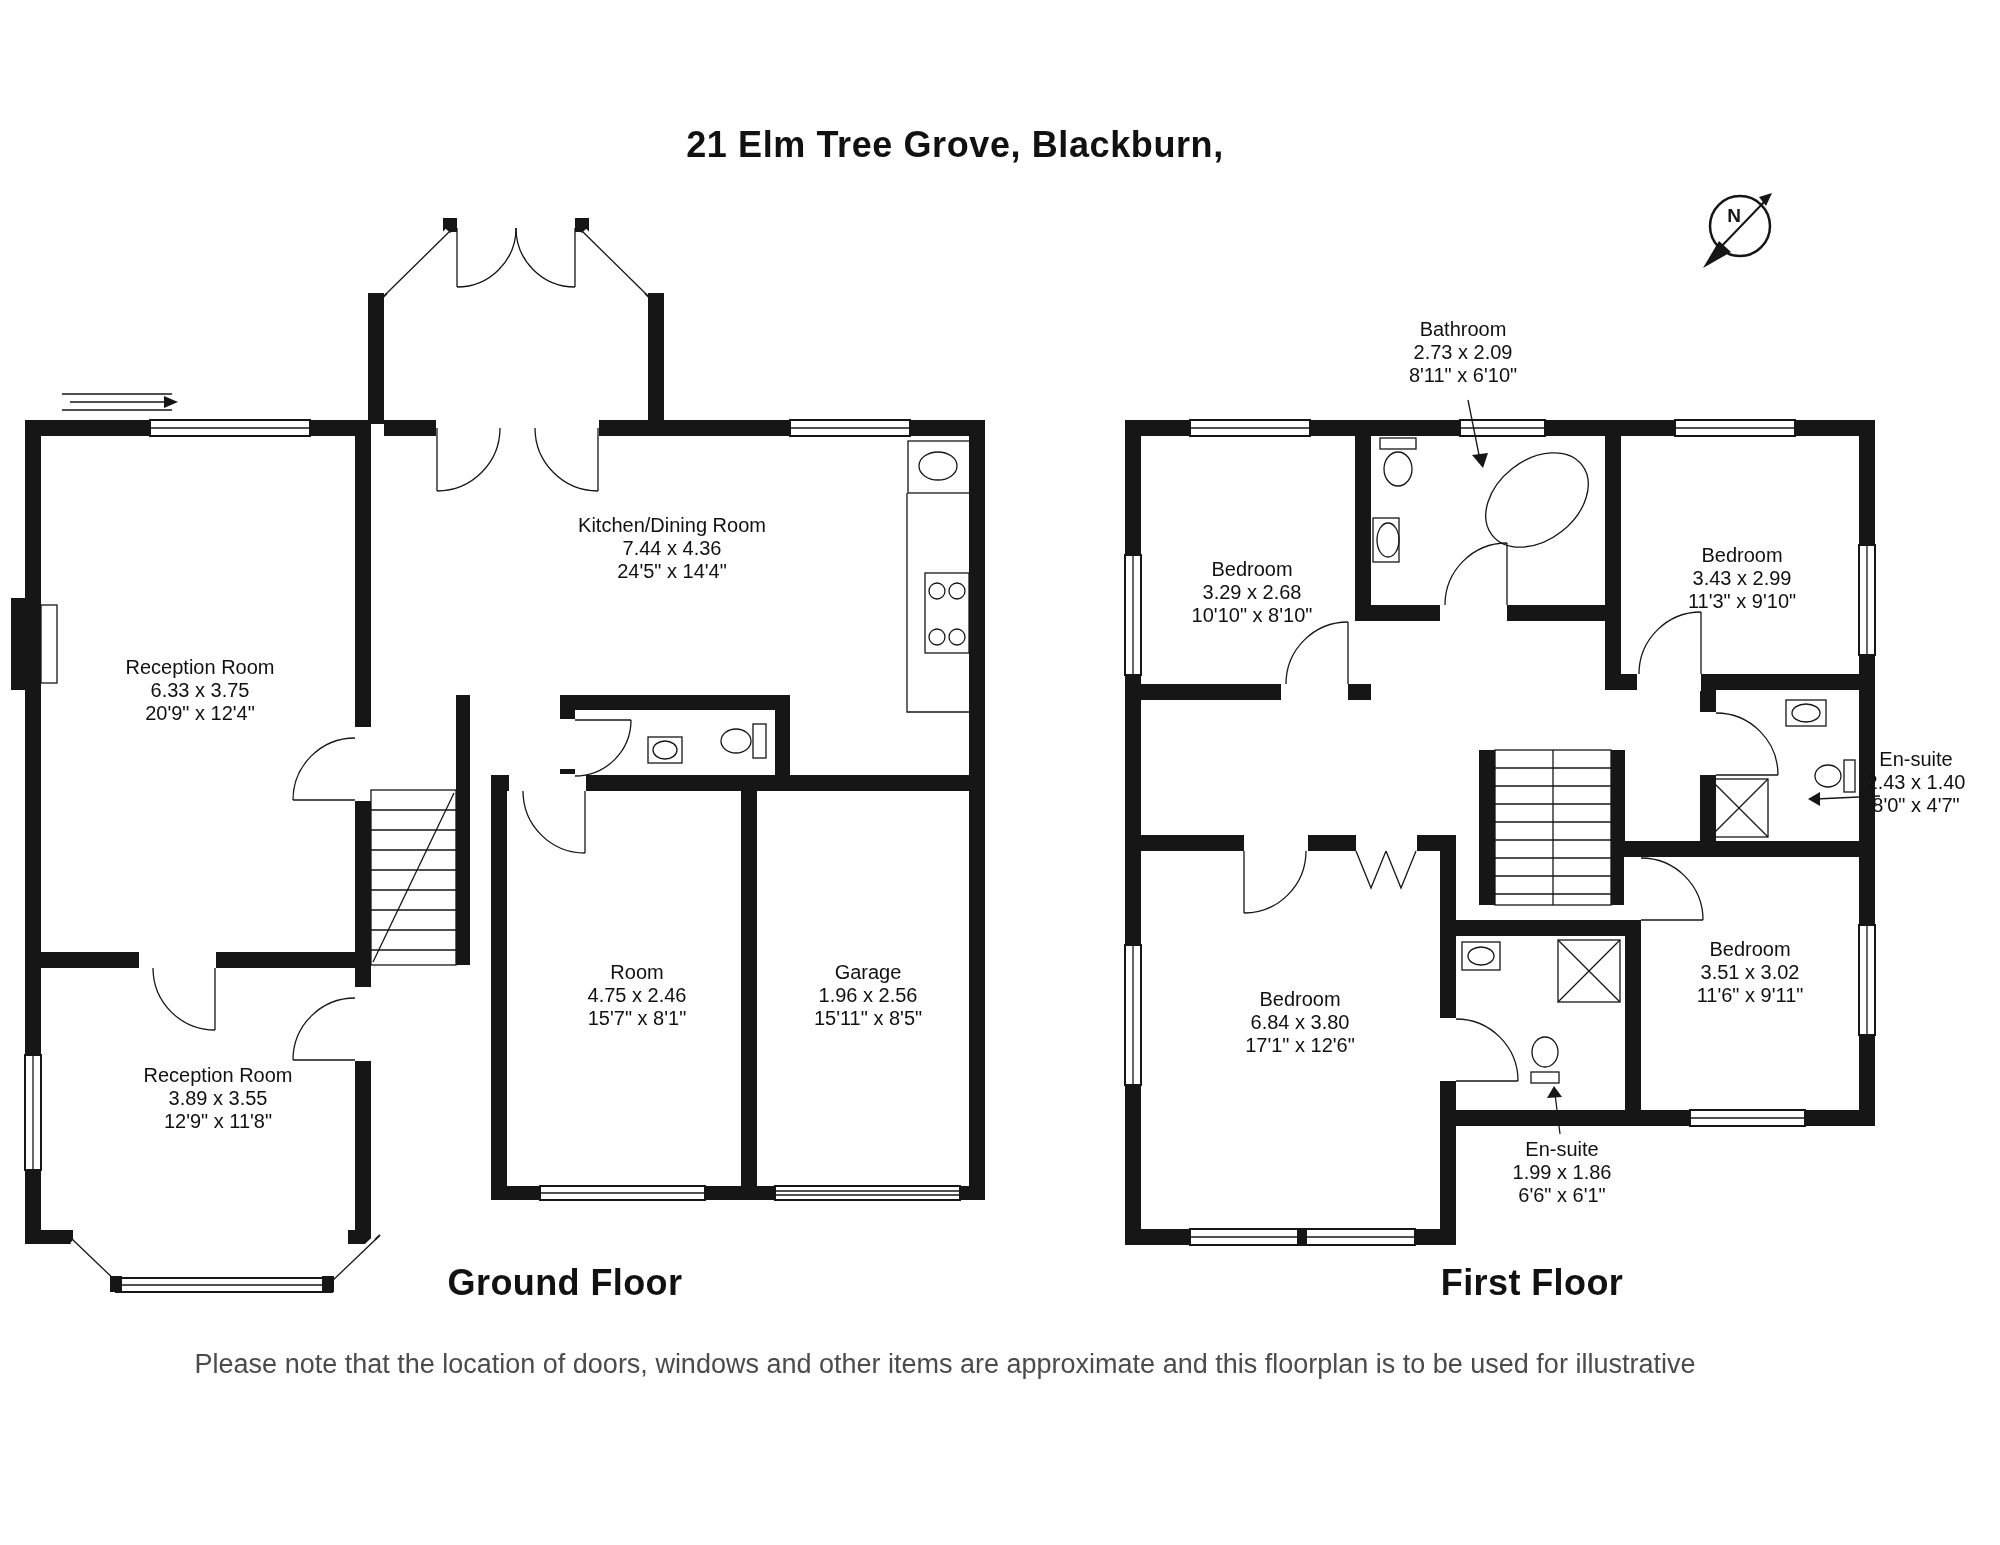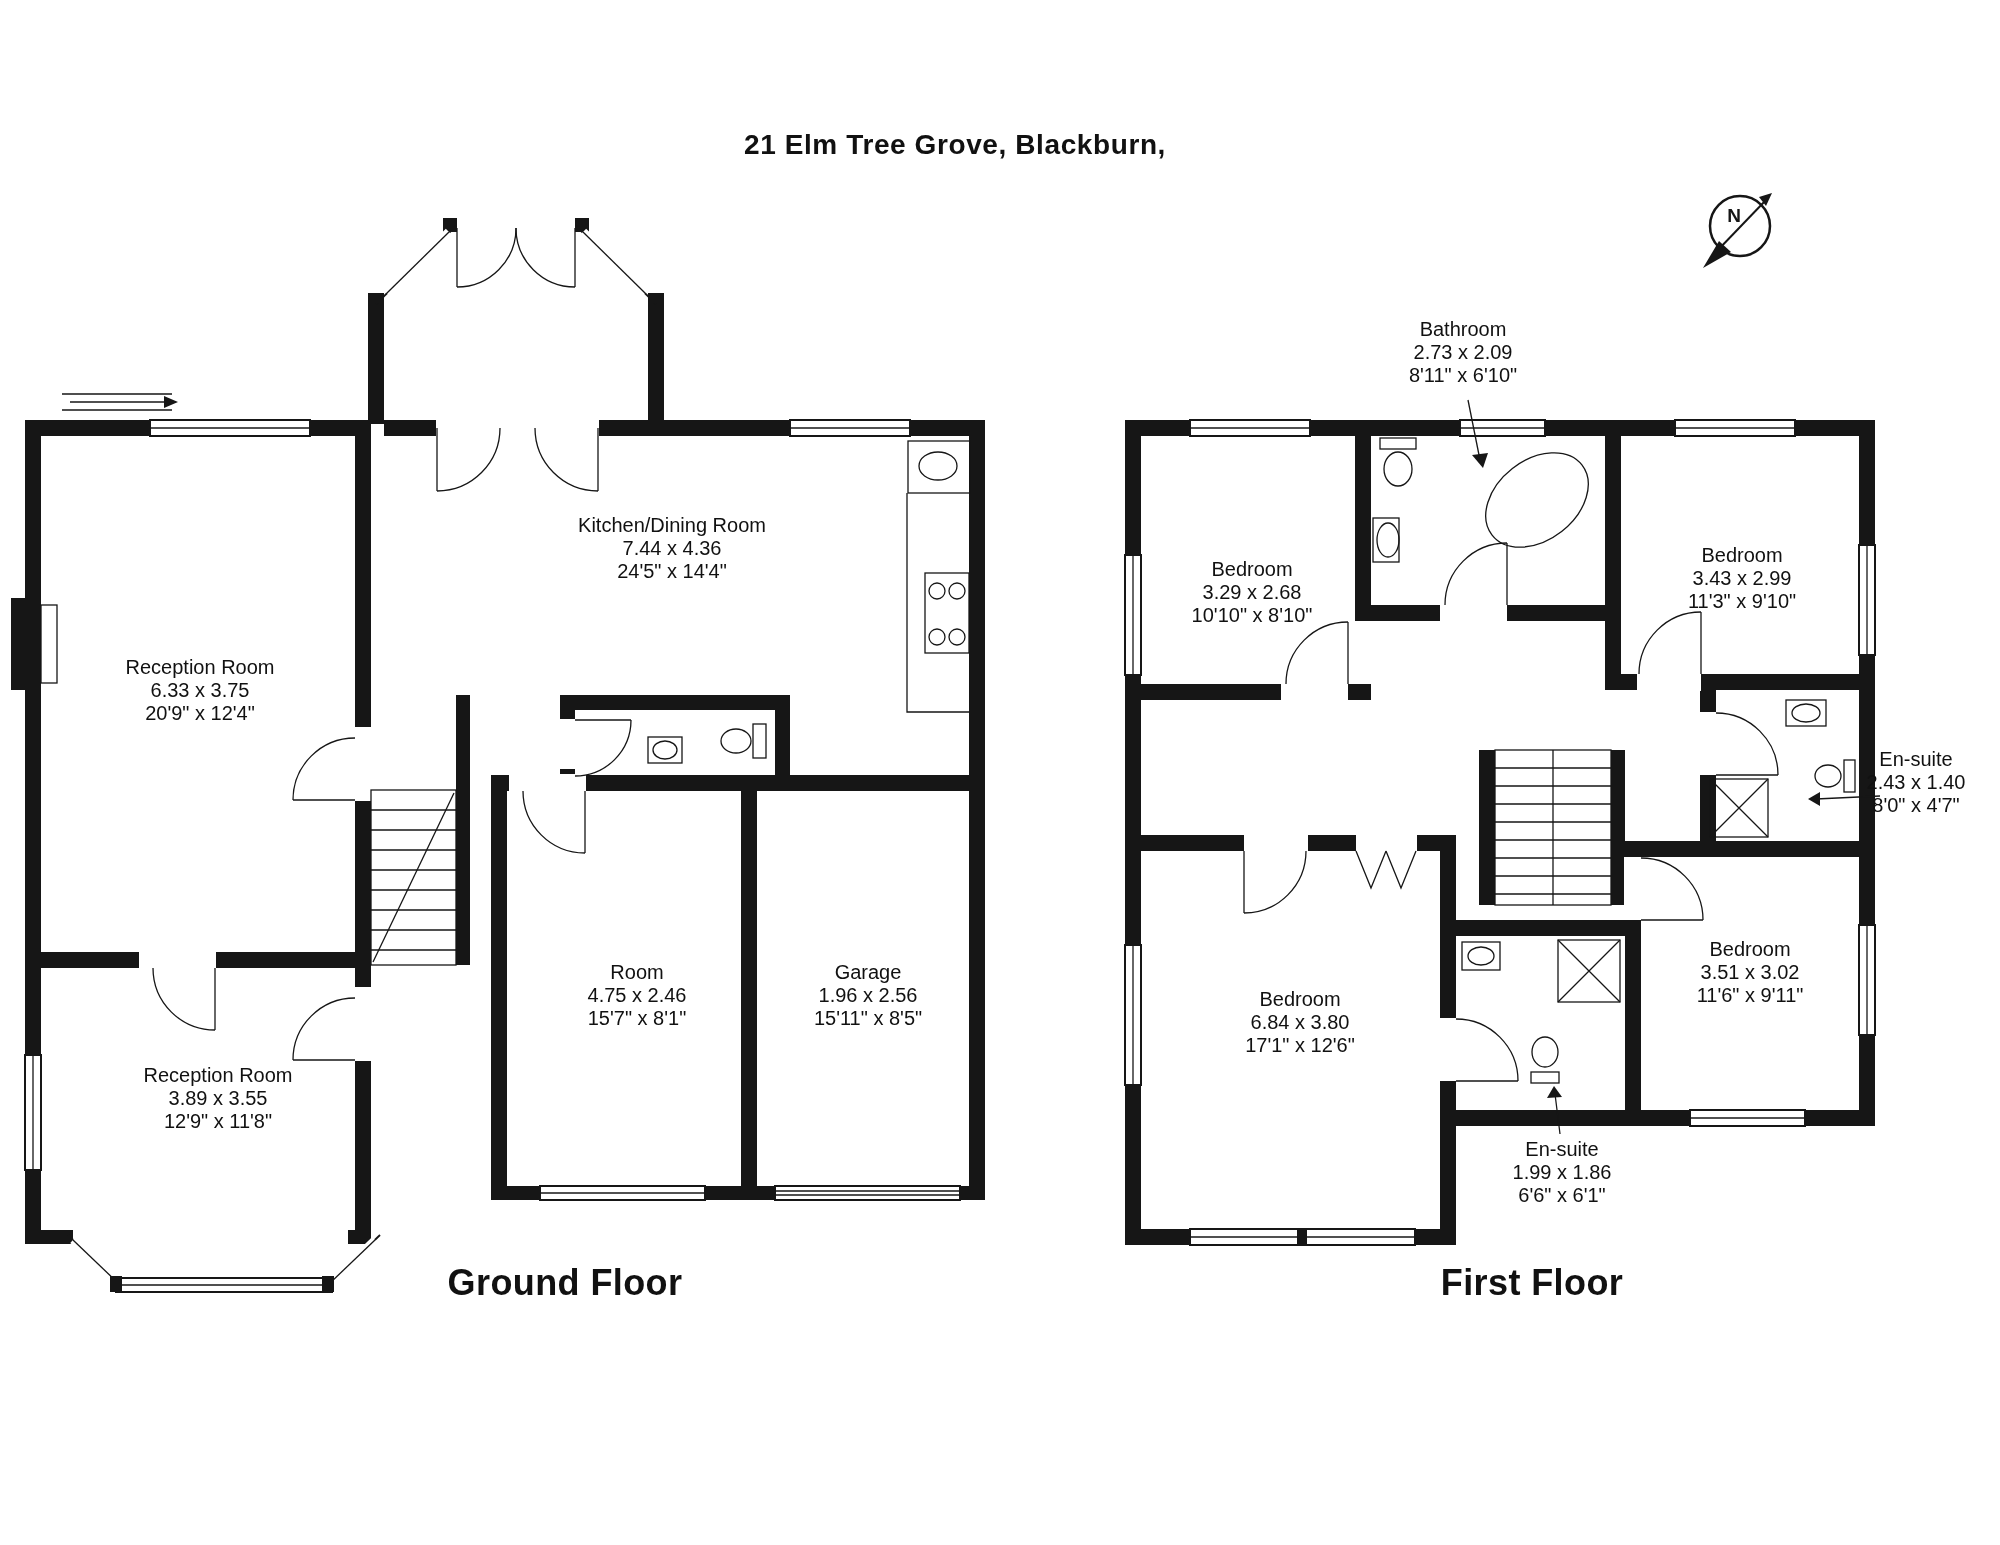--- a/index.html
+++ b/index.html
@@ -1,19 +1,19 @@
 <!DOCTYPE html>
 <html><head>
 <meta charset="utf-8">
 <style>
   html,body{margin:0;padding:0;background:#ffffff;}
   body{width:2000px;height:1545px;position:relative;overflow:hidden;
        font-family:"Liberation Sans", sans-serif;color:#111;}
   .plan-title{position:absolute;left:955px;top:145px;transform:translate(-50%,-50%);
-       font-size:28px;font-weight:600;letter-spacing:.6px;white-space:nowrap;}
+       font-size:36px;font-weight:600;letter-spacing:.6px;white-space:nowrap;}
   .floor-caption{position:absolute;transform:translate(-50%,-50%);
        font-size:36px;font-weight:bold;letter-spacing:.4px;white-space:nowrap;}
   .room-label{position:absolute;transform:translate(-50%,-50%);text-align:center;
        font-size:20px;line-height:23px;white-space:nowrap;}
   .room-name{font-size:20px;}
   .disclaimer{position:absolute;left:945px;top:1345px;transform:translateX(-50%);
        text-align:center;font-size:27px;line-height:39px;color:#4b4b4b;white-space:nowrap;}
   svg{position:absolute;left:0;top:0;}
   .w{fill:#161616;}
   .op{fill:#ffffff;}
@@ -349,13 +349,14 @@
 <div class="room-label" style="left:1562px;top:1172px">
   <div class="room-name">En-suite</div>
   <div class="room-dim">1.99 x 1.86</div>
   <div class="room-dim">6'6" x 6'1"</div>
 </div>
 
 <div class="floor-caption" style="left:565px;top:1283px">Ground Floor</div>
 <div class="floor-caption" style="left:1532px;top:1283px">First Floor</div>
 
 <div class="disclaimer">
+  <div>Please note that the location of doors, windows and other items are approximate and this floorplan is to be used for illustrative</div>
 </div>
 
 </body></html>

